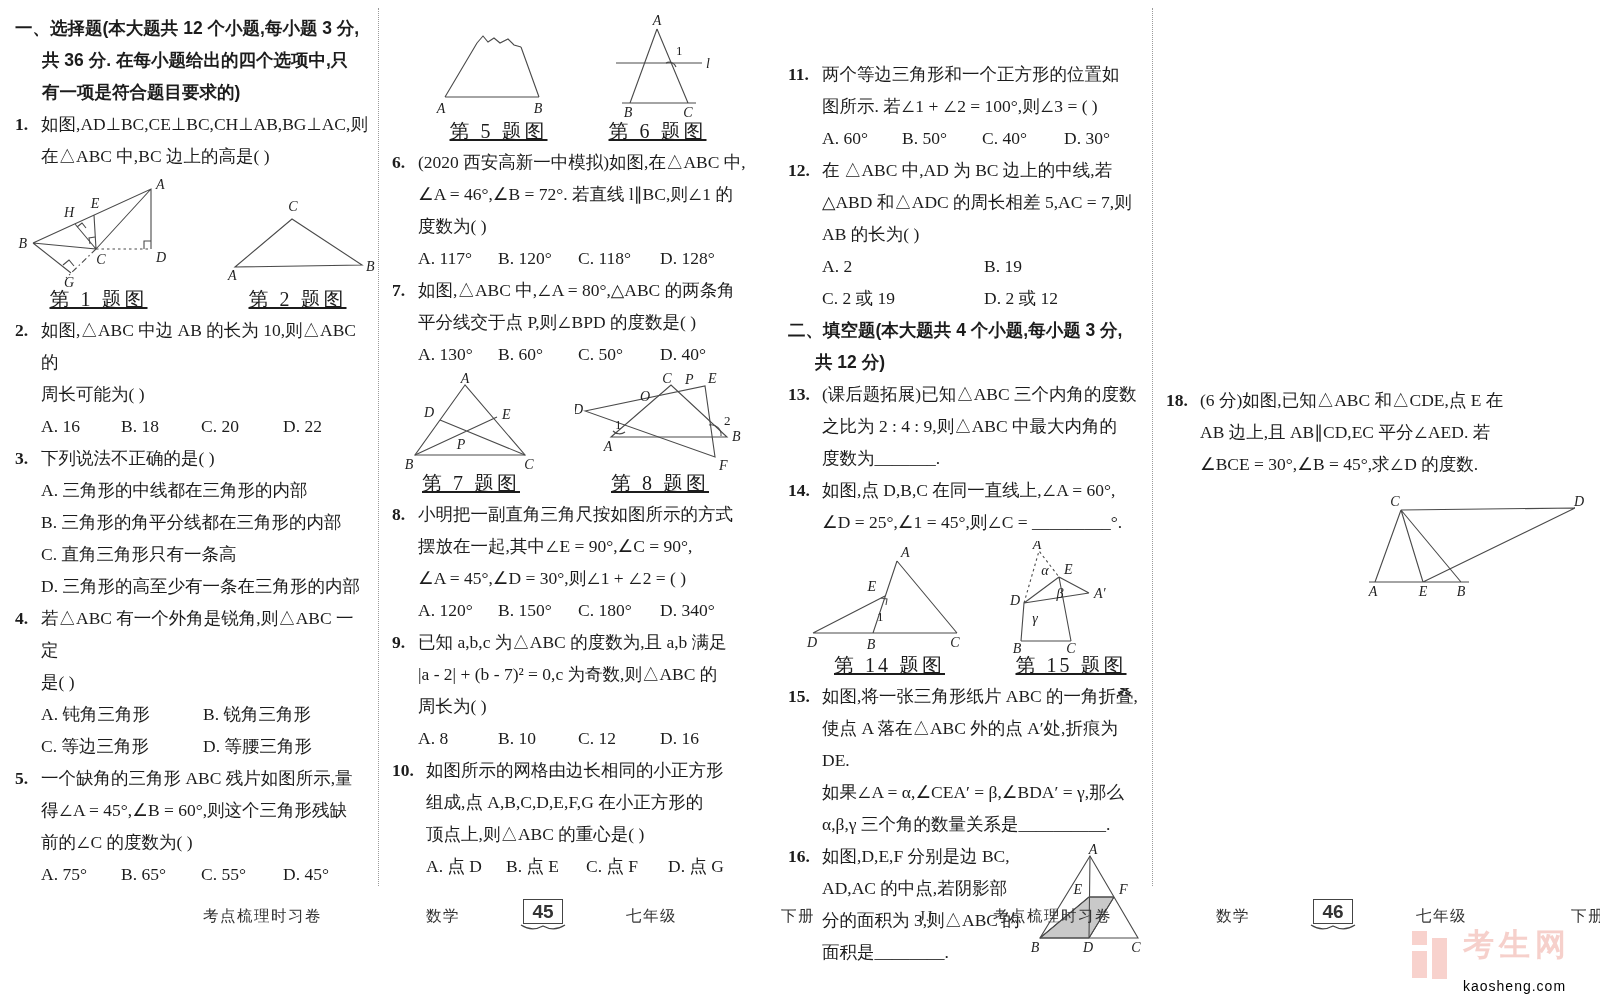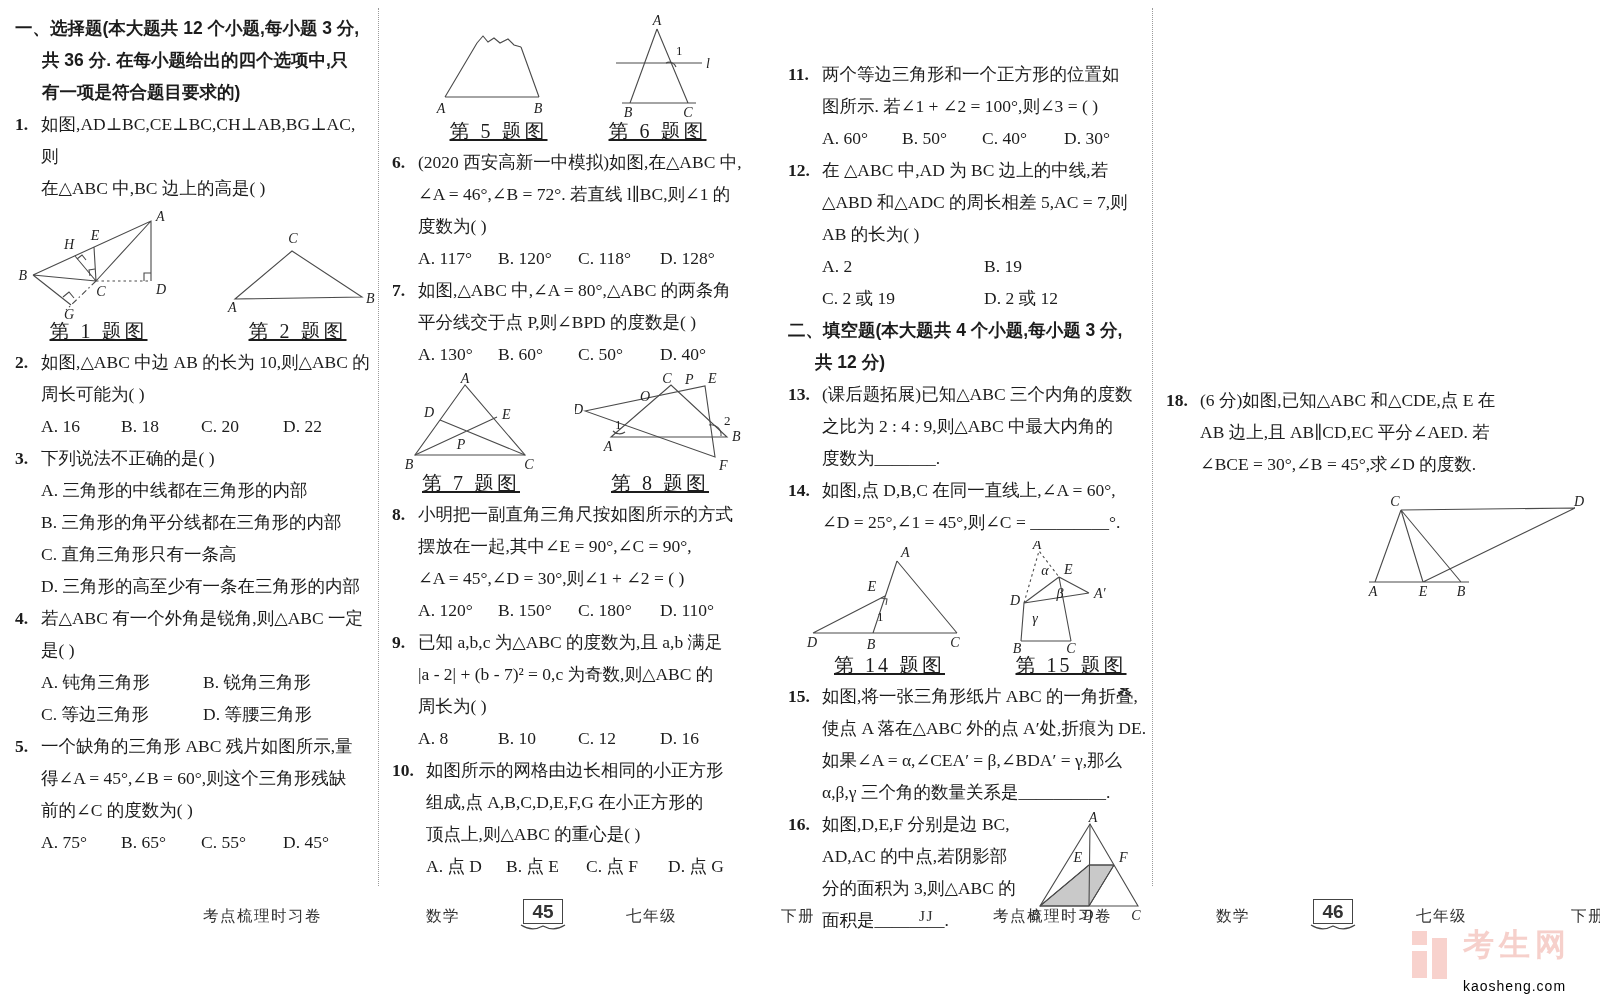--- a/index.html
+++ b/index.html
@@ -12,21 +12,21 @@
   .col { position:absolute; font-size:17.5px; line-height:32px; }
   #col1 { left:15px;  top:12px; width:356px; }
   #col2 { left:392px; top:12px; width:362px; }
   #col3 { left:788px; top:12px; width:362px;margin-top:46px; }
   #col4 { left:1166px; top:12px; width:424px; }
   .sec { font-family:"Liberation Sans","DejaVu Sans",sans-serif; font-weight:700; font-size:17.5px; }
   .sec .cont { padding-left:27px; }
   .q { display:flex; }
   .qn { font-weight:700; width:26px; flex:none; }
   .qn.w { width:34px; }
-  .qb { flex:1; min-width:0; }
+  .qb { flex:1; min-width:0;font-family:Liberation Serif, serif; }
   .opts4 { display:grid; grid-template-columns:80px 80px 82px auto; }
   .opts2 { display:grid; grid-template-columns:162px auto; }
   .figrow { display:flex; align-items:flex-end; justify-content:center; gap:34px; margin:3px 0 5px 0; }
   .figbox { text-align:center; }
   .figcap { font-size:20px; letter-spacing:3px; line-height:20px; margin-top:2px; font-style:normal;text-decoration:underline; }
   svg { display:block; margin:0 auto; }
   svg text { font-family:"Liberation Serif","DejaVu Serif",serif; font-style:italic; font-size:14px; fill:#222; }
   svg text.n { font-style:normal; font-size:13px; }
   .st { stroke:#4a4a4a; stroke-width:1.1; fill:none; }
   .dot { stroke-dasharray:2.5 3; }
@@ -254,21 +254,21 @@
   <div class="q">
     <span class="qn">8.</span>
     <div class="qb">
       <div>小明把一副直角三角尺按如图所示的方式</div>
       <div>摆放在一起,其中∠E = 90°,∠C = 90°,</div>
       <div>∠A = 45°,∠D = 30°,则∠1 + ∠2 = (        )</div>
       <div class="opts4">
         <span>A. 120°</span>
         <span>B. 150°</span>
         <span>C. 180°</span>
-        <span>D. 110°</span>
+        <span>D. 340°</span>
       </div>
     </div>
   </div>
 
   <div class="q">
     <span class="qn">9.</span>
     <div class="qb">
       <div>已知 a,b,c 为△ABC 的度数为,且 a,b 满足</div>
       <div>|a - 2| + (b - 7)² = 0,c 为奇数,则△ABC 的</div>
       <div>周长为(        )</div>

